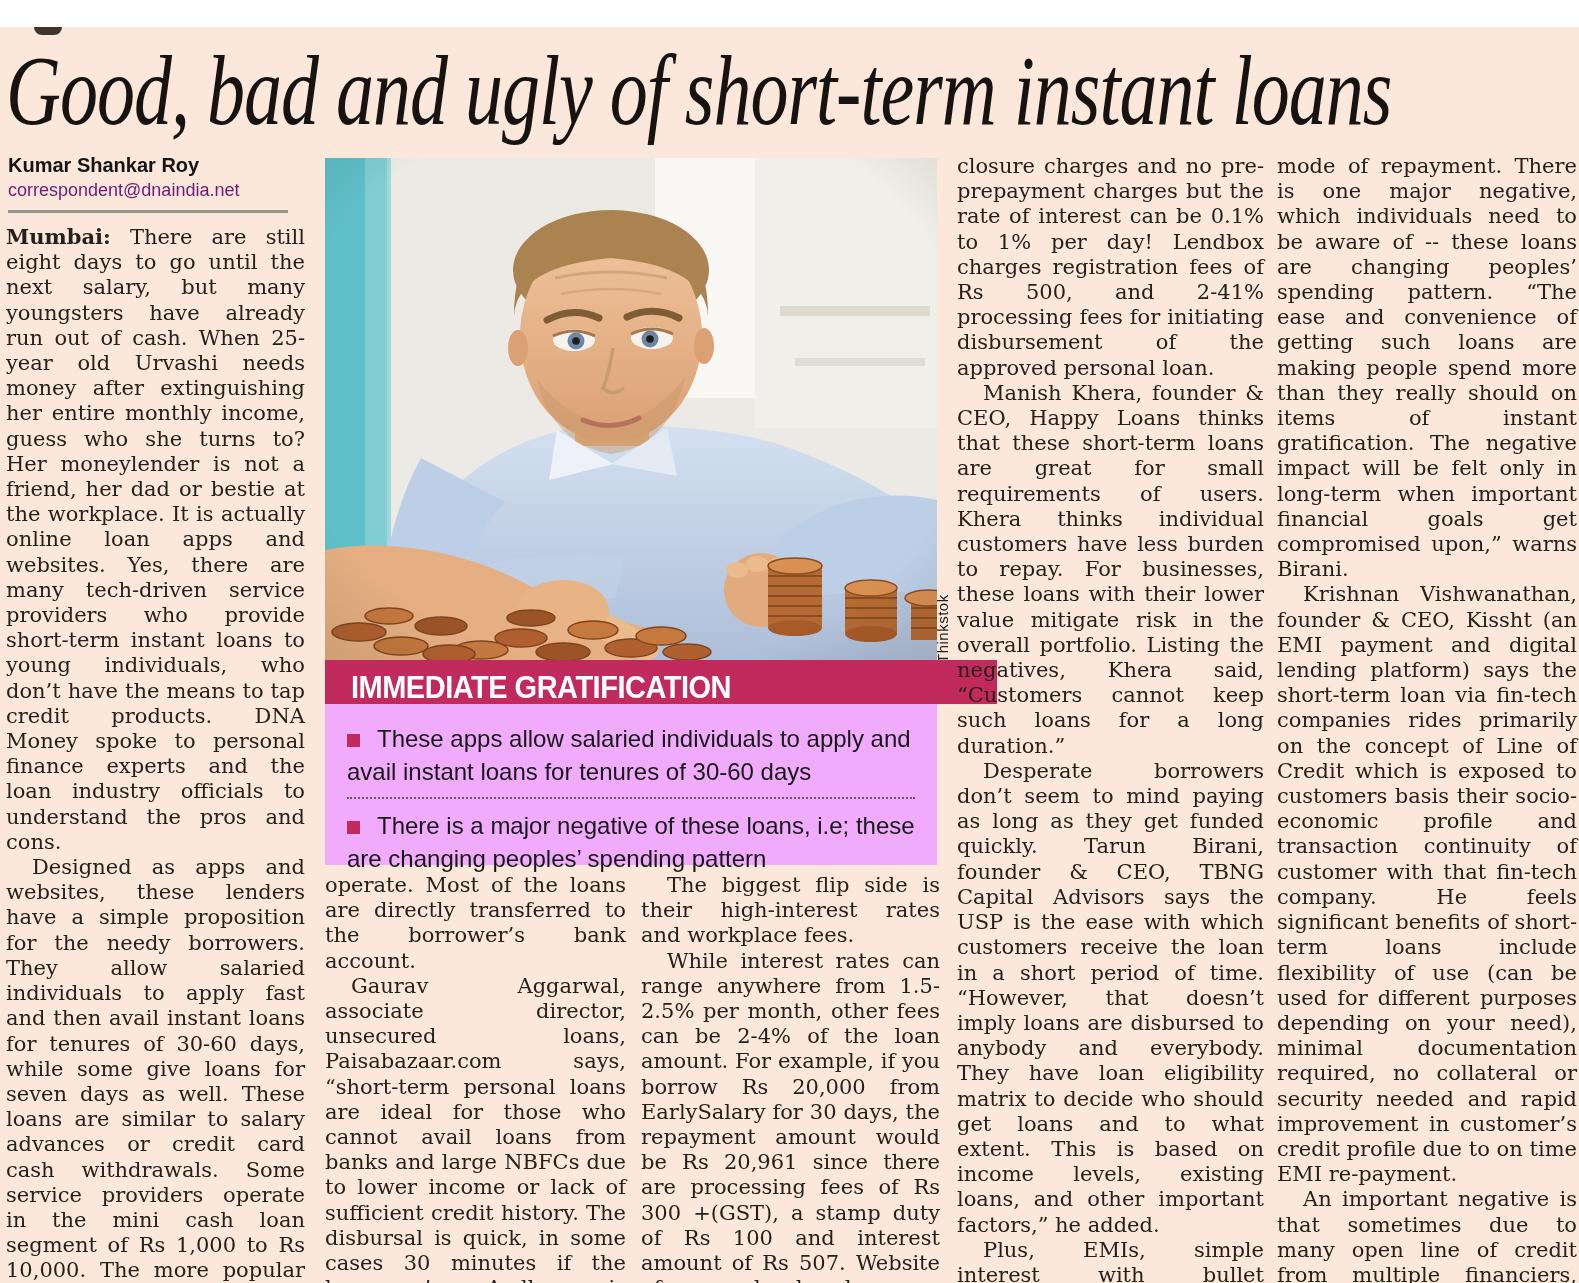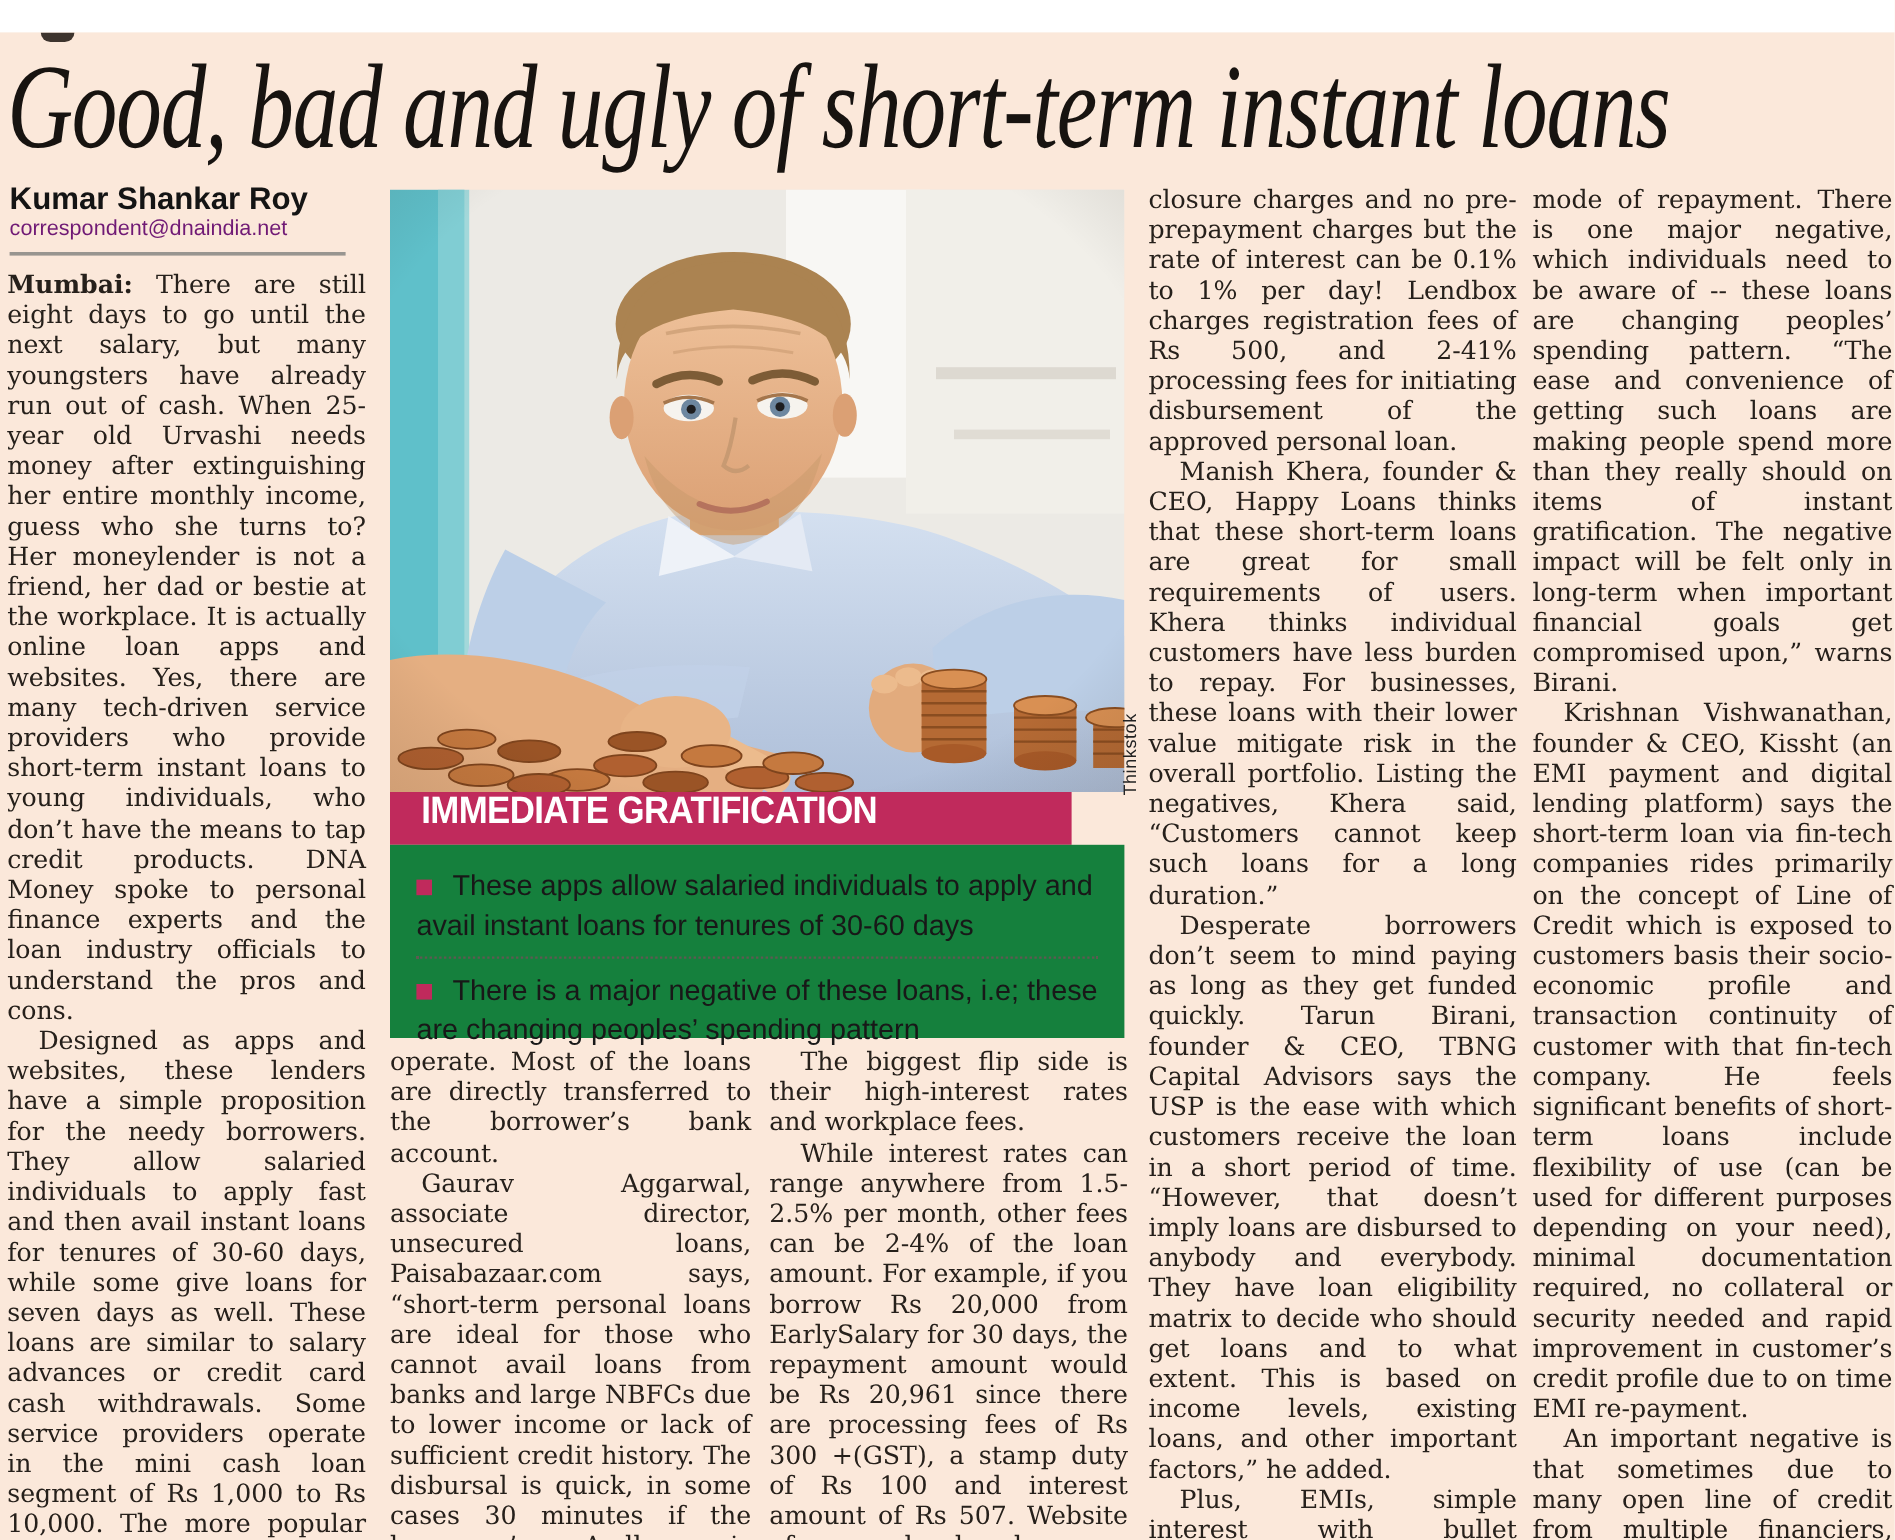--- a/index.html
+++ b/index.html
@@ -18,21 +18,21 @@
   .headline{position:absolute;left:6px;top:6px;width:1570px;height:122px;overflow:visible;}
   .headline-inner{
     font-family:"Liberation Serif", serif;
     font-style:italic;font-weight:400;
     font-size:76px;letter-spacing:-1px;white-space:nowrap;
     transform:scaleY(1.32);transform-origin:top left;
     color:#171310;
   }
   
   .byline{position:absolute;left:8px;top:126px;font-family:"Liberation Sans", sans-serif;}
-  .byline .author{font-weight:bold;font-size:26px;line-height:25px;color:#141414;}
+  .byline .author{font-weight:bold;font-size:20px;line-height:25px;color:#141414;}
   .byline .email{font-size:18px;line-height:25px;color:#701a75;}
   .byline-rule{position:absolute;left:8px;top:183px;width:280px;border-top:3px solid #989590;}
   
   .col{position:absolute;font-size:21px;line-height:25.2px;text-align:justify;}
   .col p{margin:0;}
   .col p.indent{text-indent:26px;}
   .lead{font-weight:bold;}
   #col1{left:6px;top:197px;width:299px;}
   #col2{left:325px;top:846px;width:301px;}
   #col3{left:641px;top:846px;width:299px;}
@@ -42,31 +42,31 @@
   .photo{position:absolute;left:325px;top:131px;width:612px;height:502px;}
   .photo svg{display:block;}
   .credit{
     position:absolute;left:934px;top:536px;height:100px;
     writing-mode:vertical-rl;transform:rotate(180deg);
     font-family:"Liberation Sans", sans-serif;font-size:15px;color:#222;
     letter-spacing:0.5px;
   }
   
   .infobox-bar{
-    position:absolute;left:325px;top:633px;width:568px;height:44px;
-    background:#c02a5c;display:flex;align-items:flex-start;
+    position:absolute;left:325px;top:633px;width:672px;height:44px;
+    background:#c02a5c;display:flex;align-items:flex-end;
   }
   .infobox-bar .bar-title{
     font-family:"Liberation Sans", sans-serif;font-weight:bold;
     font-size:29px;color:#ffffff;padding-left:26px;letter-spacing:-0.5px;
     transform:scaleY(1.1);transform-origin:left center;
   }
   .infobox-body{
     position:absolute;left:325px;top:677px;width:612px;height:161px;
-    background:#15803d;box-sizing:border-box;padding:18px 22px 0 22px;
+    background:#f0abfc;box-sizing:border-box;padding:18px 22px 0 22px;
     font-family:"Liberation Sans", sans-serif;font-size:24px;line-height:33px;color:#181818;
   }
   .bullet-item{margin:0;}
   .bullet-item.bold{font-weight:normal;}
   .bullet-sq{display:inline-block;width:13px;height:13px;background:#c02a5c;margin-right:17px;vertical-align:baseline;}
   .dotted-sep{border-top:2px dotted #5e5a52;margin:9px 0 10px 0;}
 </style>
 </head>
 <body>
 

